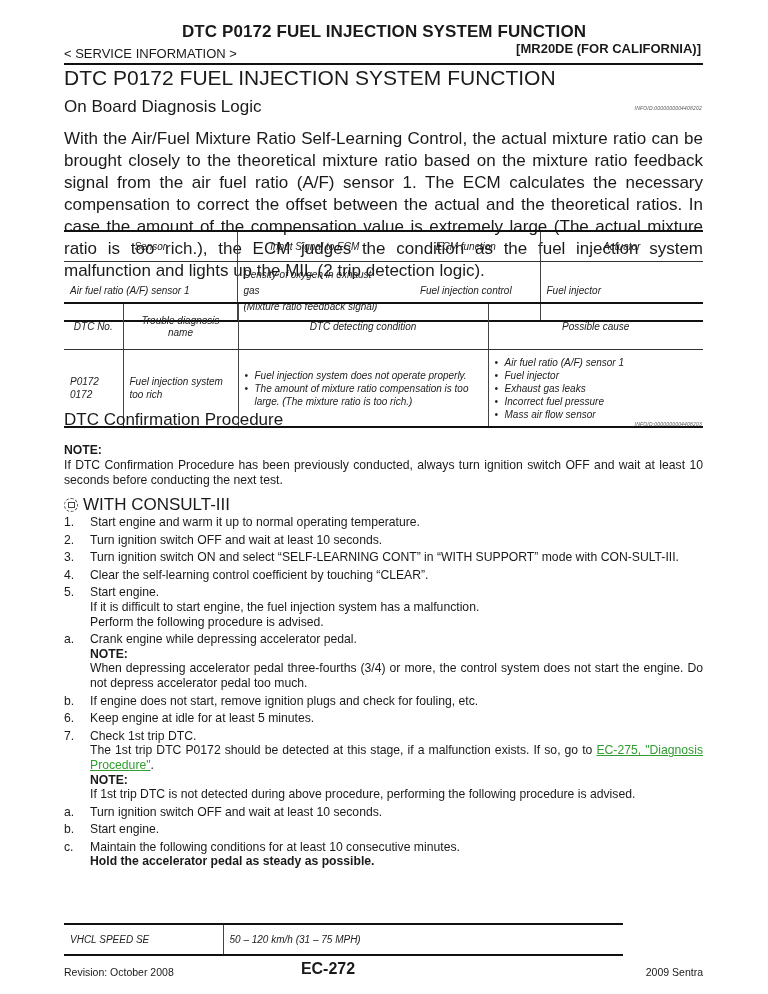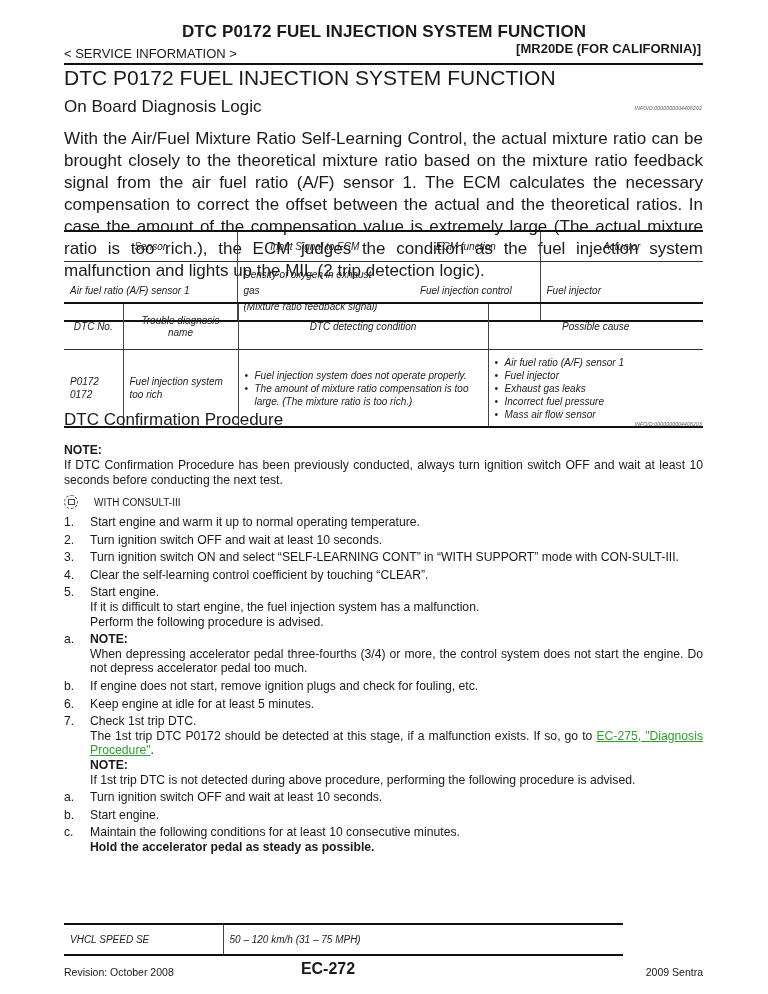--- a/index.html
+++ b/index.html
@@ -22,21 +22,21 @@
   .vline { border-left:1px solid #444; }
   .t2 { position:absolute; left:64px; top:302px; width:639px; }
   .t2 th { height:35px; font-weight:normal; text-align:center; border-top:2px solid #111; border-bottom:1px solid #333; line-height:12px; }
   .t2 td { height:66px; border-bottom:2px solid #111; line-height:13px; vertical-align:middle; }
   .blist { margin:0; padding:0; list-style:none; }
   .blist li { position:relative; padding-left:10px; }
   .blist li::before { content:"•"; position:absolute; left:0; }
   .note-lbl { font-weight:bold; }
   .sec2 { left:64px; top:410px; font-size:17px; }
   .note1 { left:64px; width:639px; top:443px; font-size:12.2px; line-height:15px; text-align:justify; }
-  .consult { left:64px; top:495px; font-size:10px; display:flex; align-items:center; gap:16px; }
+  .consult { left:64px; top:495px; font-size:17px; display:flex; align-items:center; gap:5px; }
   .consult-icon { width:12px; height:12px; border:1px dashed #555; border-radius:50%; display:inline-flex; align-items:center; justify-content:center; }
   .consult-icon span { width:5px; height:4px; border:1px solid #444; display:block; }
   .steps { left:64px; width:639px; top:515px; font-size:12.2px; line-height:14.6px; }
   .step { display:flex; margin-bottom:3px; }
   .step .num { width:26px; flex:none; }
   .step .body { flex:1; text-align:justify; }
   .link { color:#2f9e2f; text-decoration:underline; }
   .t3 { position:absolute; left:64px; top:923px; width:559px; font-size:10px; }
   .t3 td { height:19px; border-top:2px solid #111; border-bottom:2px solid #111; }
   .foot-left { left:64px; top:966px; font-size:10.5px; }
@@ -158,20 +158,21 @@
     <span class="num">5.</span>
     <span class="body">
       <div>Start engine.</div>
       <div>If it is difficult to start engine, the fuel injection system has a malfunction.</div>
       <div>Perform the following procedure is advised.</div>
     </span>
   </div>
   <div class="step">
     <span class="num">a.</span>
     <span class="body">
+      <div>Crank engine while depressing accelerator pedal.</div>
       <div class="note-lbl">NOTE:</div>
       <div>When depressing accelerator pedal three-fourths (3/4) or more, the control system does not start the engine. Do not depress accelerator pedal too much.</div>
     </span>
   </div>
   <div class="step">
     <span class="num">b.</span>
     <span class="body">
       <div>If engine does not start, remove ignition plugs and check for fouling, etc.</div>
     </span>
   </div>

